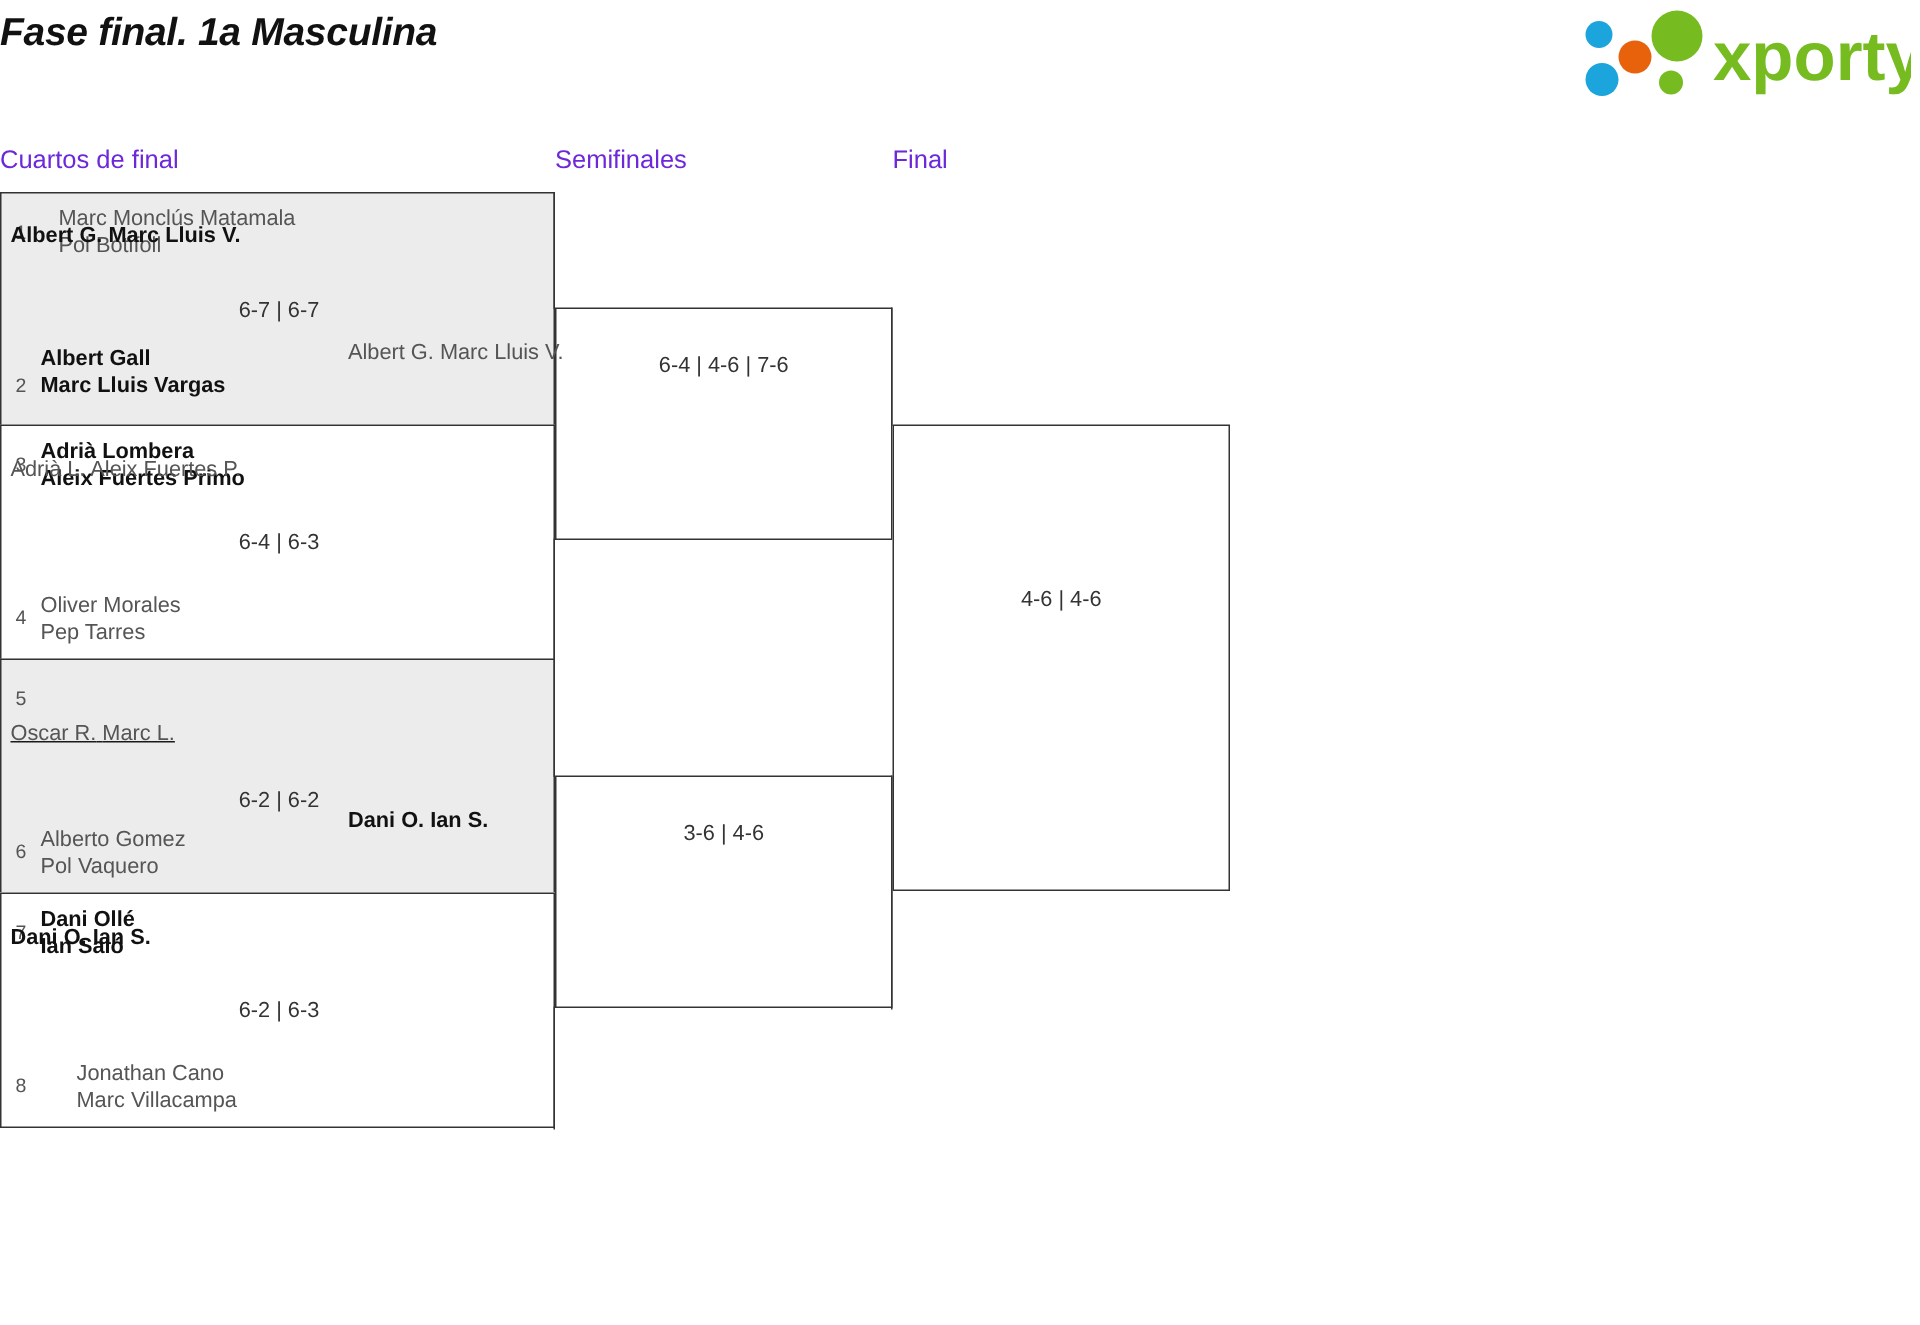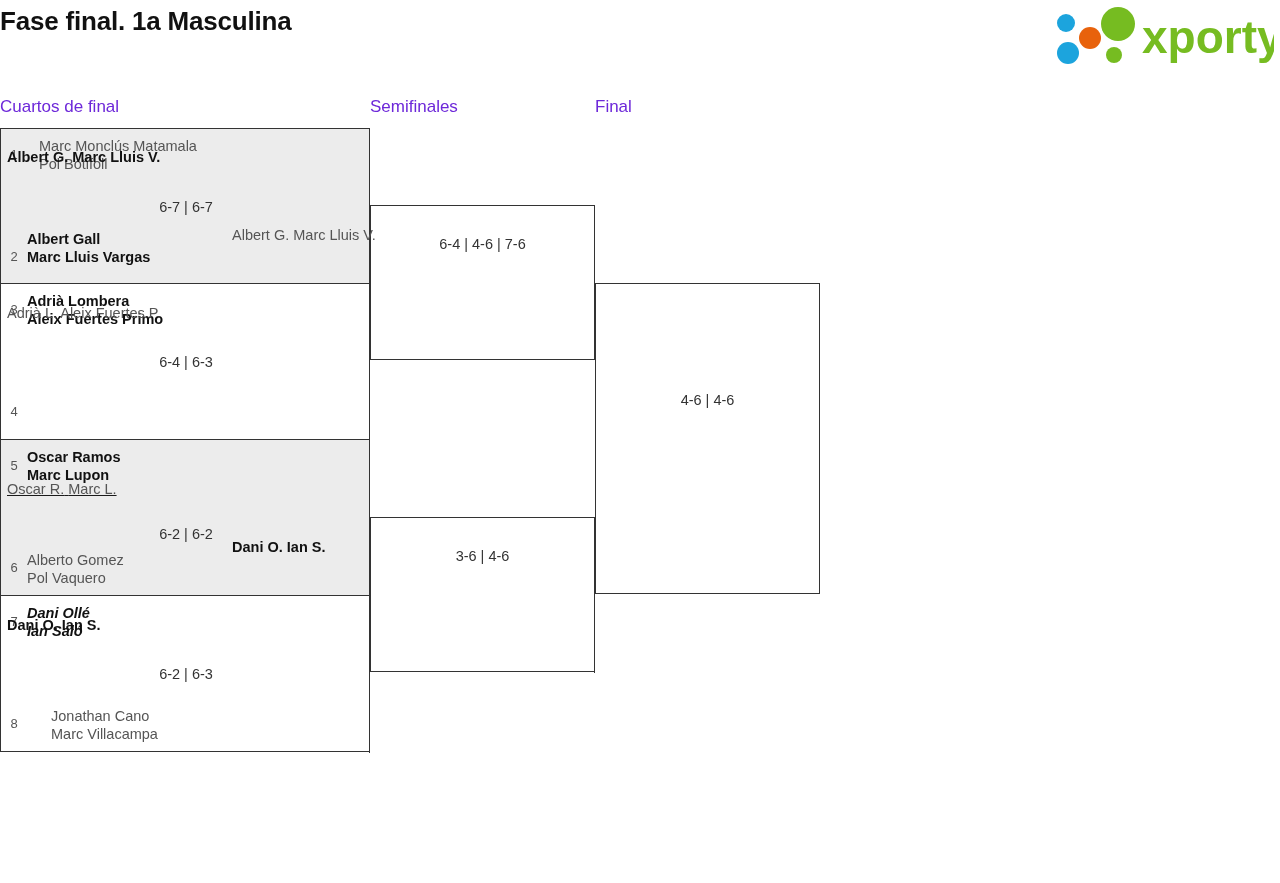--- a/index.html
+++ b/index.html
@@ -31,21 +31,21 @@
   }
   .title-line {
     font-size: 26px;
     font-weight: bold;
     line-height: 30px;
     letter-spacing: -0.2px;
     color: #111111;
     white-space: nowrap;
   }
   #title-line-1 { margin-top: 2px; }
-  #title-line-2 { margin-top: 6px; }
+  #title-line-2 { margin-top: 6px; font-style: italic; }
 
   
   #logo {
     position: absolute;
     right: 6px;
     top: 6px;
     width: 228px;
     height: 62px;
   }
   #logo svg { display: block; }
@@ -199,39 +199,39 @@
   </div>
 
   <div class="qf-match qf-plain" style="top:155px; height:156px;">
     <div class="seed" style="top:18px;">3</div>
     <div class="team" style="top:8px;">
       <span class="pl winner">Adrià Lombera</span>
       <span class="pl winner">Aleix Fuertes Primo</span>
     </div>
     <div class="score qf-score" style="top:70px;">6-4 | 6-3</div>
     <div class="seed" style="top:120px;">4</div>
+    <div class="team" style="top:111px;">
+      <span class="pl loser">Oliver Morales</span>
+      <span class="pl loser">Pep Tarres</span>
+    </div>
   </div>
 
   <div class="qf-match qf-shaded" style="top:311px; height:156px;">
     <div class="seed" style="top:18px;">5</div>
-    <div class="team" style="top:8px;">
-      <span class="pl winner">Oscar Ramos</span>
-      <span class="pl winner">Marc Lupon</span>
-    </div>
     <div class="score qf-score" style="top:70px;margin-top:16px;">6-2 | 6-2</div>
     <div class="seed" style="top:120px;">6</div>
     <div class="team" style="top:111px;">
       <span class="pl loser">Alberto Gomez</span>
       <span class="pl loser">Pol Vaquero</span>
     </div>
   </div>
 
   <div class="qf-match qf-plain last" style="top:467px; height:157px;">
     <div class="seed" style="top:18px;">7</div>
-    <div class="team" style="top:8px;font-style:italic;">
+    <div class="team" style="top:8px;">
       <span class="pl winner">Dani Ollé</span>
       <span class="pl winner">Ian Saló</span>
     </div>
     <div class="score qf-score" style="top:70px;">6-2 | 6-3</div>
     <div class="seed" style="top:120px;">8</div>
     <div class="team" style="top:111px;margin-left:24px;">
       <span class="pl loser">Jonathan Cano</span>
       <span class="pl loser">Marc Villacampa</span>
     </div>
   </div>

